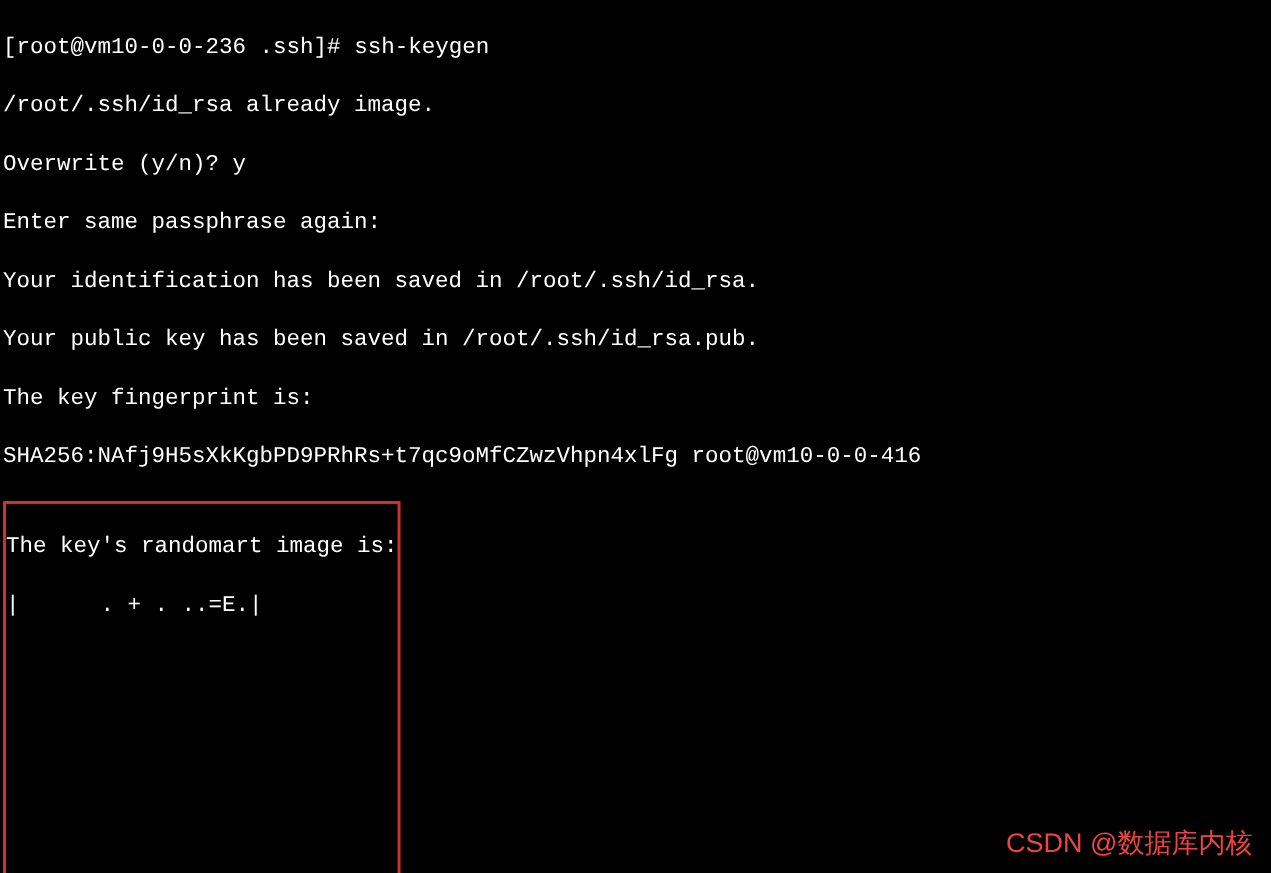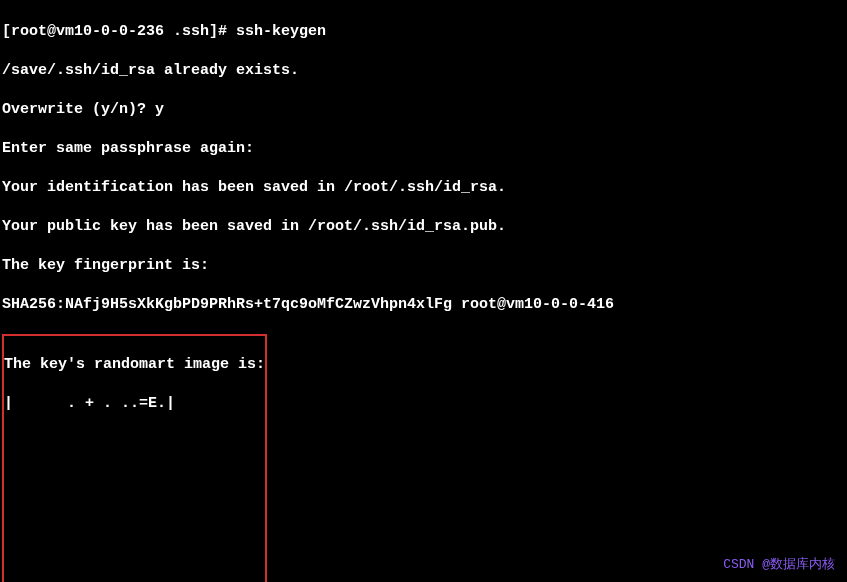--- a/index.html
+++ b/index.html
@@ -17,42 +17,41 @@
       overflow: hidden;
       position: relative;
       line-height: 1.3;
       padding: 2px;
     }
     .terminal {
       white-space: pre;
     }
     .line {
       display: block;
-      font-weight: bold;
     }
     .randomart-box {
       border: 2px solid #d32f2f;
       display: inline-block;
       padding: 0;
     }
     .watermark {
       position: absolute;
       bottom: 8px;
       right: 12px;
-      color: #8b5cf6;
-      font-size: 13px;
-      font-family: Liberation Mono, monospace;
+      color: #ef4444;
+      font-size: 18px;
+      font-family: Liberation Sans, sans-serif;
     }
   </style>
 </head>
 <body>
 
 <div class="terminal">
 <span class="line">[<span>root@vm10-0-0-236</span> <span>.ssh</span>]# <span>ssh-keygen</span></span>
-<span class="line">/save/.ssh/id_rsa already exists.</span>
+<span class="line">/root/.ssh/id_rsa already image.</span>
 <span class="line"><span>Overwrite (y/n)? </span><span>y</span></span>
 <span class="line">Enter same passphrase again:</span>
 <span class="line">Your identification has been saved in /root/.ssh/id_rsa.</span>
 <span class="line">Your public key has been saved in /root/.ssh/id_rsa.pub.</span>
 <span class="line">The key fingerprint is:</span>
 <span class="line">SHA256:NAfj9H5sXkKgbPD9PRhRs+t7qc9oMfCZwzVhpn4xlFg root@vm10-0-0-416</span>
 <div class="randomart-box">
 <span class="line">The key's randomart image is:</span>
 <span class="line">|      . + . ..=E.|</span>
 

